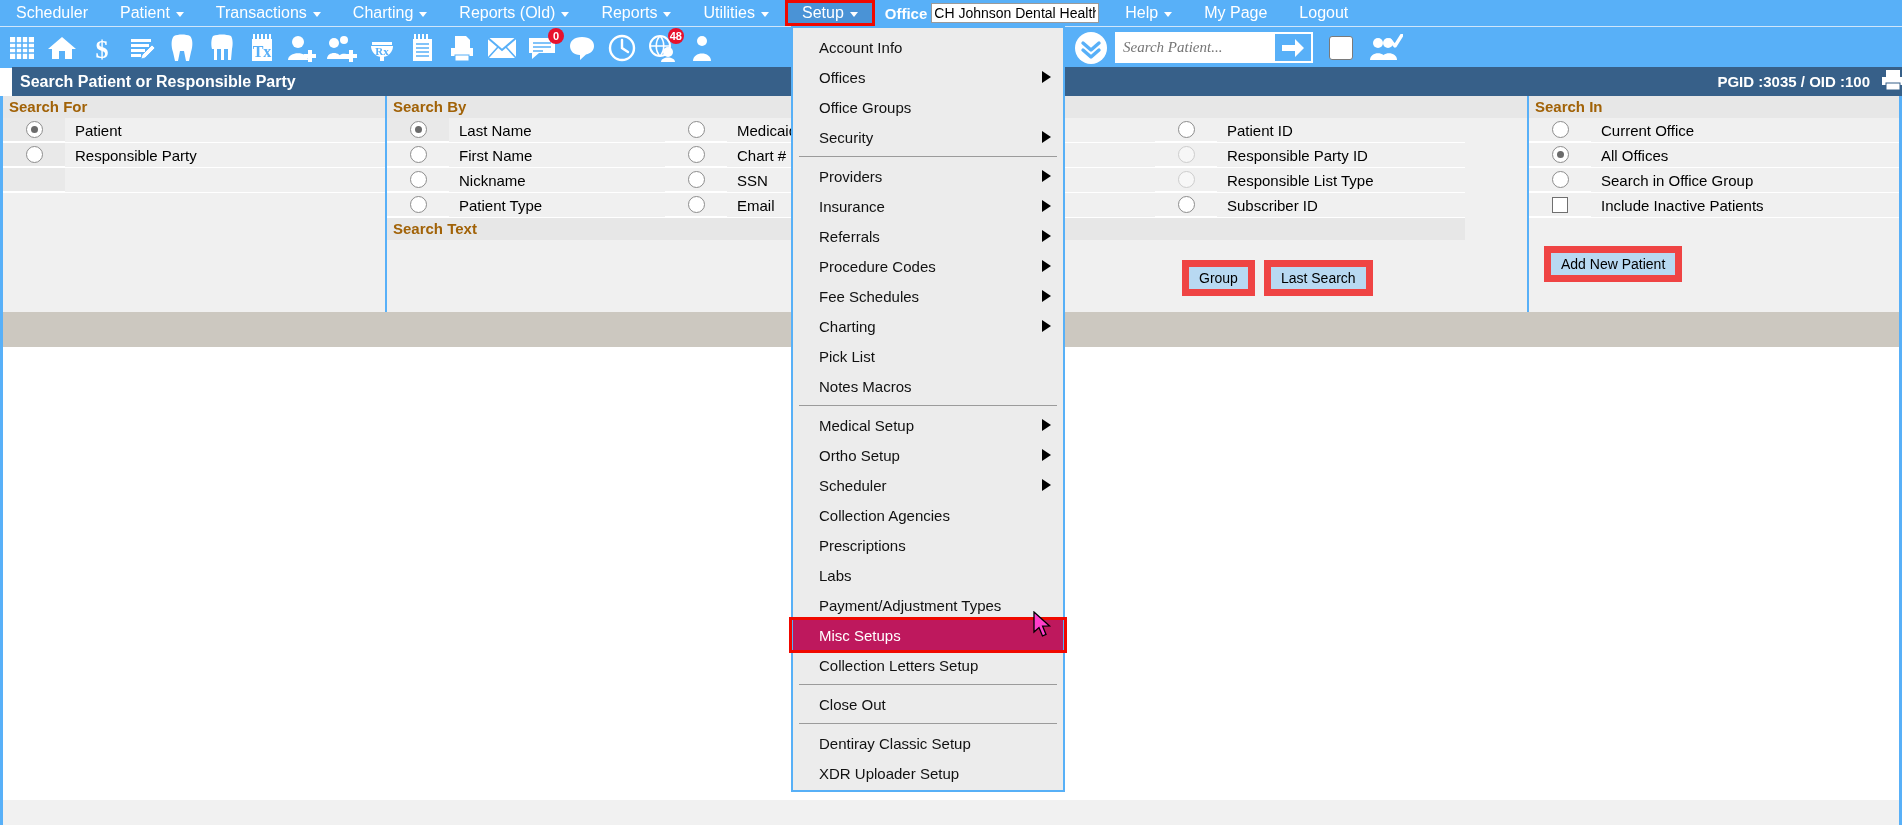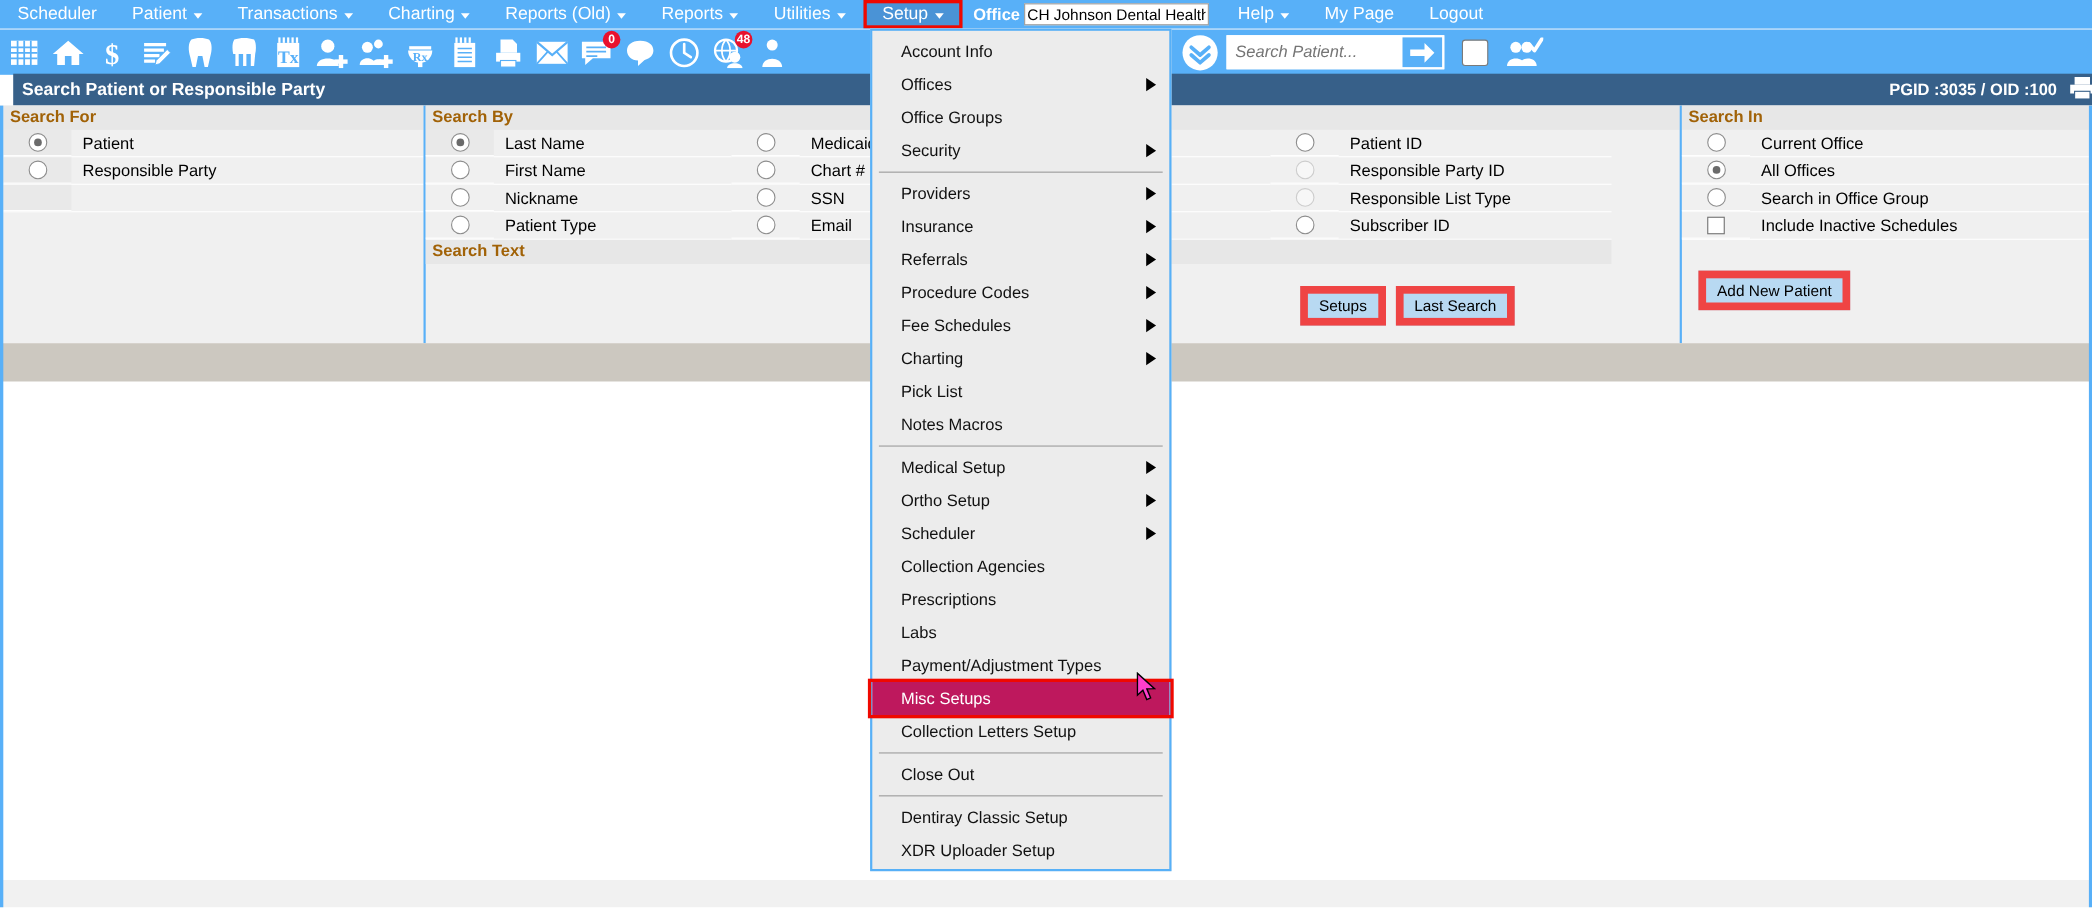--- a/index.html
+++ b/index.html
@@ -55,21 +55,21 @@
     min-width:16px;height:16px;line-height:16px;text-align:center;padding:0 2px;
     box-sizing:border-box;
   }
   .tb-sep{width:2px;height:26px;background:#bfe0fb;margin:0 7px;}
   .search-pat{
     display:flex;align-items:center;background:#ffffff;border:2px solid #ffffff;
     margin-left:6px;height:27px;
   }
   .search-pat input{
     width:150px;height:23px;border:none;outline:none;font-style:italic;
-    font-size:15px;color:#9a9a9a;font-family:Liberation Sans, sans-serif;padding-left:6px;
+    font-size:15px;color:#9a9a9a;font-family:Liberation Serif, serif;padding-left:6px;
   }
   .go-btn{
     width:36px;height:27px;background:#58b0f8;display:flex;align-items:center;justify-content:center;
   }
   .chk-square{
     width:22px;height:22px;background:#fff;border:1px solid #7a7a7a;border-radius:3px;margin-left:16px;
   }
 
   
   .titlebar{
@@ -557,21 +557,21 @@
               <span class="radio"></span>
             </div>
             <div class="rlabel">Subscriber ID</div>
           </div>
       </div>
 
       <div style="position:absolute;left:0;top:122px;width:1078px">
         <div class="hdr">Search Text</div>
         <div style="height:20px"></div>
         <div style="display:flex;align-items:center;gap:9px;padding-left:795px">
-          <button class="btn">Setups</button>
+          <button class="btn">Group</button>
           <button class="btn">Last Search</button>
         </div>
       </div>
     </div>
     <div class="vline" style="left:1527px"></div>
 
     <div class="col" style="left:1529px;width:370px">
       <div class="hdr">Search In</div>
       <div class="rrow">
           <div class="rcell alt">
@@ -588,21 +588,21 @@
       <div class="rrow">
           <div class="rcell alt">
             <span class="radio"></span>
           </div>
           <div class="rlabel">Search in Office Group</div>
         </div>
       <div class="rrow">
           <div class="rcell alt">
             <span class="cbox"></span>
           </div>
-          <div class="rlabel">Include Inactive Schedules</div>
+          <div class="rlabel">Include Inactive Patients</div>
         </div>
       <div style="height:28px"></div>
       <div style="padding-left:15px">
         <button class="btn">Add New Patient</button>
       </div>
     </div>
   </div>
 
   <div class="strip-tan"></div>
   <div class="content-white"></div>

